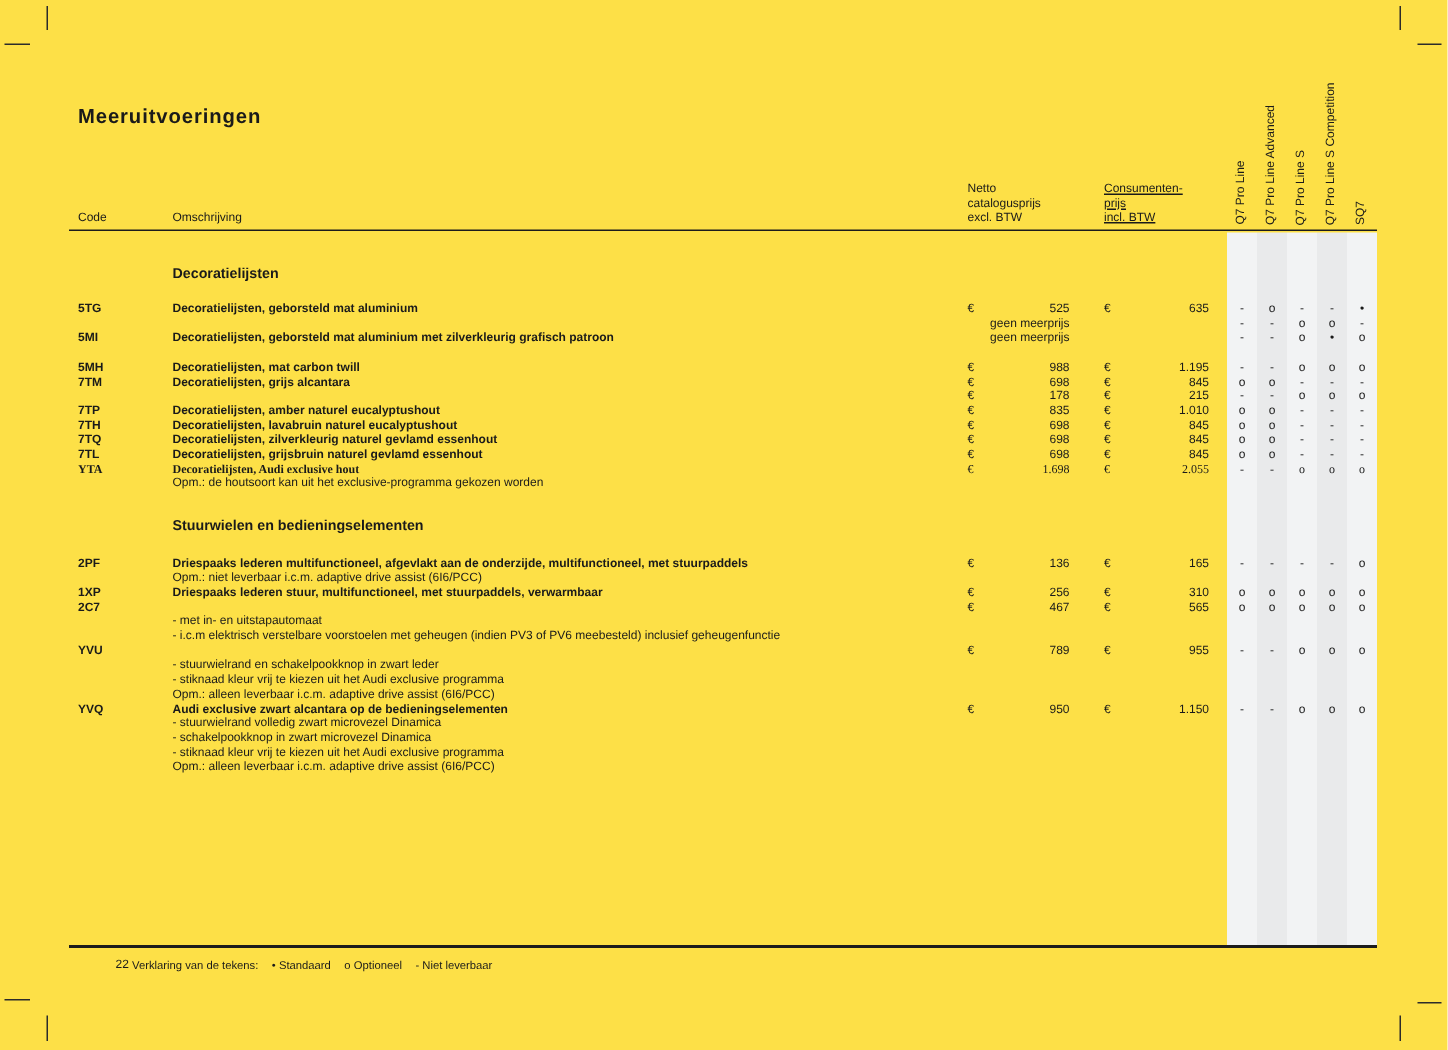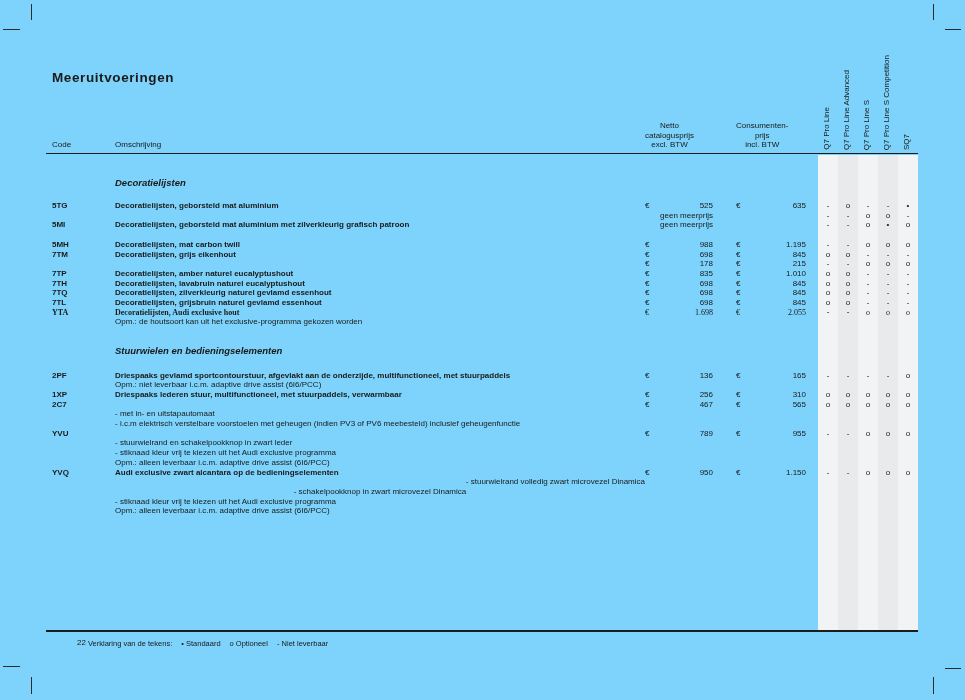--- a/index.html
+++ b/index.html
@@ -1,42 +1,42 @@
 <!DOCTYPE html>
 <html style="--text: #1a1a1a; --stripe-light: #f2f3f4; --stripe-dark: #e9eaeb;"><head>
 <meta charset="utf-8">
 <style>
   html,body{margin:0;padding:0;background:#ffffff;}
   .page{
-    position:relative;width:965px;height:700px;background:#7dd3fc;overflow:hidden;
+    position:relative;width:965px;height:700px;background:#fde047;overflow:hidden;
     font-family:"Liberation Sans",sans-serif;color:var(--text,#1a1a1a);
   }
   .crop{position:absolute;background:#2b2b2b;}
   .doc-title{position:absolute;left:52px;top:70px;font-size:13.5px;font-weight:700;letter-spacing:.6px;}
   
   .stripe{position:absolute;top:155px;height:475px;width:20px;}
   .stripe.light{background:var(--stripe-light,#f2f3f4);}
   .stripe.dark{background:var(--stripe-dark,#e9eaeb);}
   .s1{left:818px;}.s2{left:838px;}.s3{left:858px;}.s4{left:878px;}.s5{left:898px;}
   
-  .col-header{position:absolute;font-size:8px;line-height:9.5px;white-space:pre-line;text-align:center;}
+  .col-header{position:absolute;font-size:8px;line-height:9.5px;white-space:pre-line;}
   .ch-code{left:52px;top:140px;}
   .ch-desc{left:115px;top:140px;}
   .ch-netto{left:645px;top:121px;}
-  .ch-cons{left:736px;top:121px;}
+  .ch-cons{left:736px;top:121px;text-decoration:underline;}
   .vlabel{
     position:absolute;bottom:550px;font-size:8px;line-height:10px;white-space:nowrap;
     writing-mode:vertical-rl;transform:rotate(180deg);
   }
   .v1{left:822px;}.v2{left:842px;}.v3{left:862px;}.v4{left:882px;}.v5{left:902px;}
   .rule{position:absolute;left:46px;width:872px;background:#1c1c1c;}
   .header-rule{top:152.5px;height:1.5px;}
   .footer-rule{top:630px;height:2px;}
   
-  .section-title{position:absolute;left:115px;font-size:9.5px;font-weight:700;white-space:nowrap;font-style:italic;}
+  .section-title{position:absolute;left:115px;font-size:9.5px;font-weight:700;white-space:nowrap;}
   .row{position:absolute;left:0;width:918px;height:9.7px;font-size:8px;line-height:9.7px;white-space:nowrap;}
   .cell{position:absolute;top:0;white-space:nowrap;}
   .c-code{left:52px;font-weight:700;}
   .c-desc{left:115px;width:530px;}
   .c-desc.bold{font-weight:700;}
   .c-neur{left:645px;width:10px;}
   .c-nval{left:653px;width:60px;text-align:right;}
   .c-ntext{left:590px;width:123px;text-align:right;}
   .c-ceur{left:736px;width:10px;}
   .c-cval{left:744px;width:62px;text-align:right;}
@@ -127,21 +127,21 @@
         <span class="cell c-ceur">€</span>
         <span class="cell c-cval">1.195</span>
         <span class="cell c-mark" style="left: 818px;">-</span>
         <span class="cell c-mark" style="left: 838px;">-</span>
         <span class="cell c-mark" style="left: 858px;">o</span>
         <span class="cell c-mark" style="left: 878px;">o</span>
         <span class="cell c-mark" style="left: 898px;">o</span>
       </div>
       <div class="row" style="top: 249.5px;">
         <span class="cell c-code">7TM</span>
-        <span class="cell c-desc bold">Decoratielijsten, grijs eikenhout</span>
+        <span class="cell c-desc bold">Decoratielijsten, grijs alcantara</span>
         <span class="cell c-neur">€</span>
         <span class="cell c-nval">698</span>
         <span class="cell c-ceur">€</span>
         <span class="cell c-cval">845</span>
         <span class="cell c-mark" style="left: 818px;">o</span>
         <span class="cell c-mark" style="left: 838px;">o</span>
         <span class="cell c-mark" style="left: 858px;">-</span>
         <span class="cell c-mark" style="left: 878px;">-</span>
         <span class="cell c-mark" style="left: 898px;">-</span>
       </div>
@@ -220,21 +220,21 @@
         <span class="cell c-mark" style="left: 858px;">o</span>
         <span class="cell c-mark" style="left: 878px;">o</span>
         <span class="cell c-mark" style="left: 898px;">o</span>
       </div>
       <div class="row" style="top: 317.4px;">
         <span class="cell c-desc">Opm.: de houtsoort kan uit het exclusive-programma gekozen worden</span>
       </div>
       <div class="section-title" style="top: 345px;">Stuurwielen en bedieningselementen</div>
       <div class="row" style="top: 370.5px;">
         <span class="cell c-code">2PF</span>
-        <span class="cell c-desc bold">Driespaaks gevlamd sportcontourstuur, afgevlakt aan de onderzijde, multifunctioneel, met stuurpaddels</span>
+        <span class="cell c-desc bold">Driespaaks lederen multifunctioneel, afgevlakt aan de onderzijde, multifunctioneel, met stuurpaddels</span>
         <span class="cell c-neur">€</span>
         <span class="cell c-nval">136</span>
         <span class="cell c-ceur">€</span>
         <span class="cell c-cval">165</span>
         <span class="cell c-mark" style="left: 818px;">-</span>
         <span class="cell c-mark" style="left: 838px;">-</span>
         <span class="cell c-mark" style="left: 858px;">-</span>
         <span class="cell c-mark" style="left: 878px;">-</span>
         <span class="cell c-mark" style="left: 898px;">o</span>
       </div>
@@ -299,24 +299,24 @@
         <span class="cell c-neur">€</span>
         <span class="cell c-nval">950</span>
         <span class="cell c-ceur">€</span>
         <span class="cell c-cval">1.150</span>
         <span class="cell c-mark" style="left: 818px;">-</span>
         <span class="cell c-mark" style="left: 838px;">-</span>
         <span class="cell c-mark" style="left: 858px;">o</span>
         <span class="cell c-mark" style="left: 878px;">o</span>
         <span class="cell c-mark" style="left: 898px;">o</span>
       </div>
-      <div class="row" style="top: 477.2px; text-align: right;">
+      <div class="row" style="top: 477.2px;">
         <span class="cell c-desc">- stuurwielrand volledig zwart microvezel Dinamica</span>
       </div>
-      <div class="row" style="top: 486.9px; text-align: center;">
+      <div class="row" style="top: 486.9px;">
         <span class="cell c-desc">- schakelpookknop in zwart microvezel Dinamica</span>
       </div>
       <div class="row" style="top: 496.6px;">
         <span class="cell c-desc">- stiknaad kleur vrij te kiezen uit het Audi exclusive programma</span>
       </div>
       <div class="row" style="top: 506.3px;">
         <span class="cell c-desc">Opm.: alleen leverbaar i.c.m. adaptive drive assist (6I6/PCC)</span>
       </div>
     </div>
 

